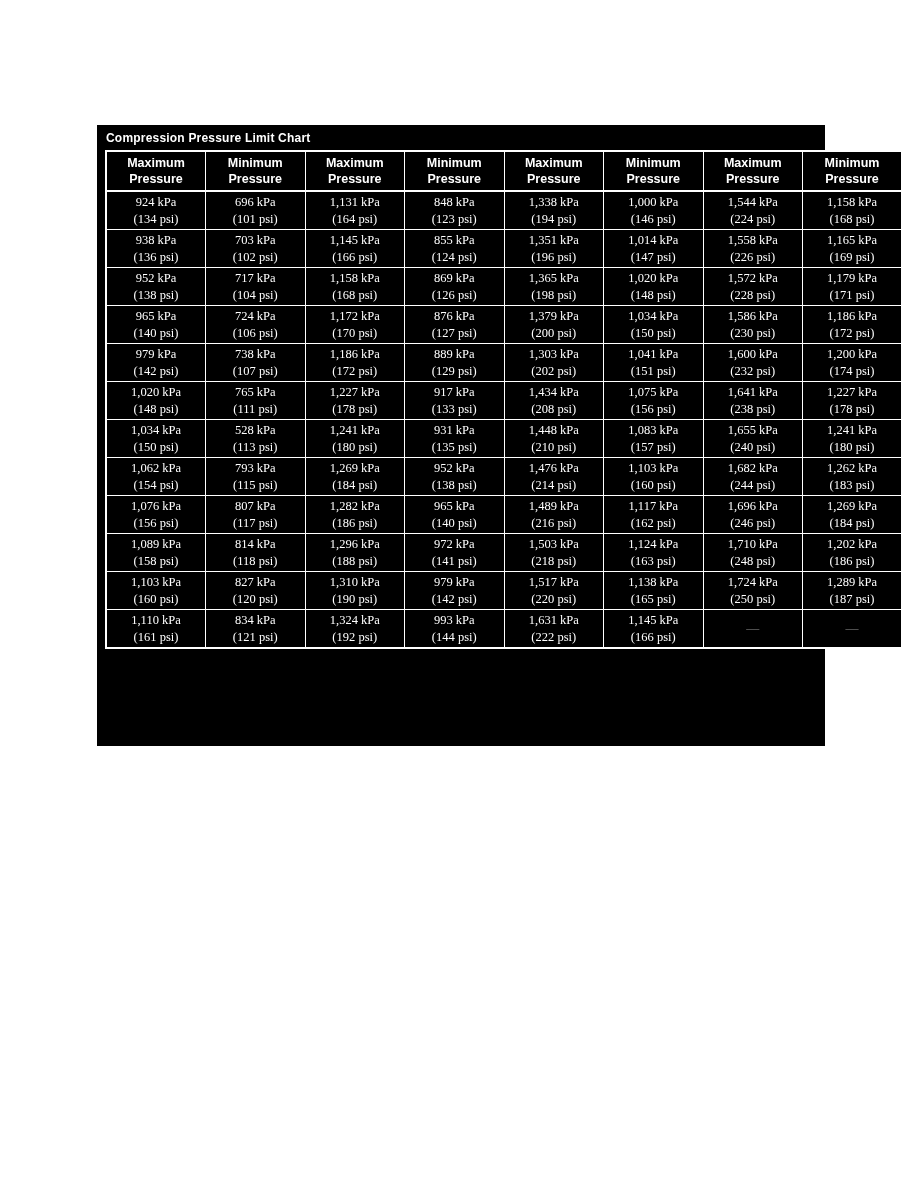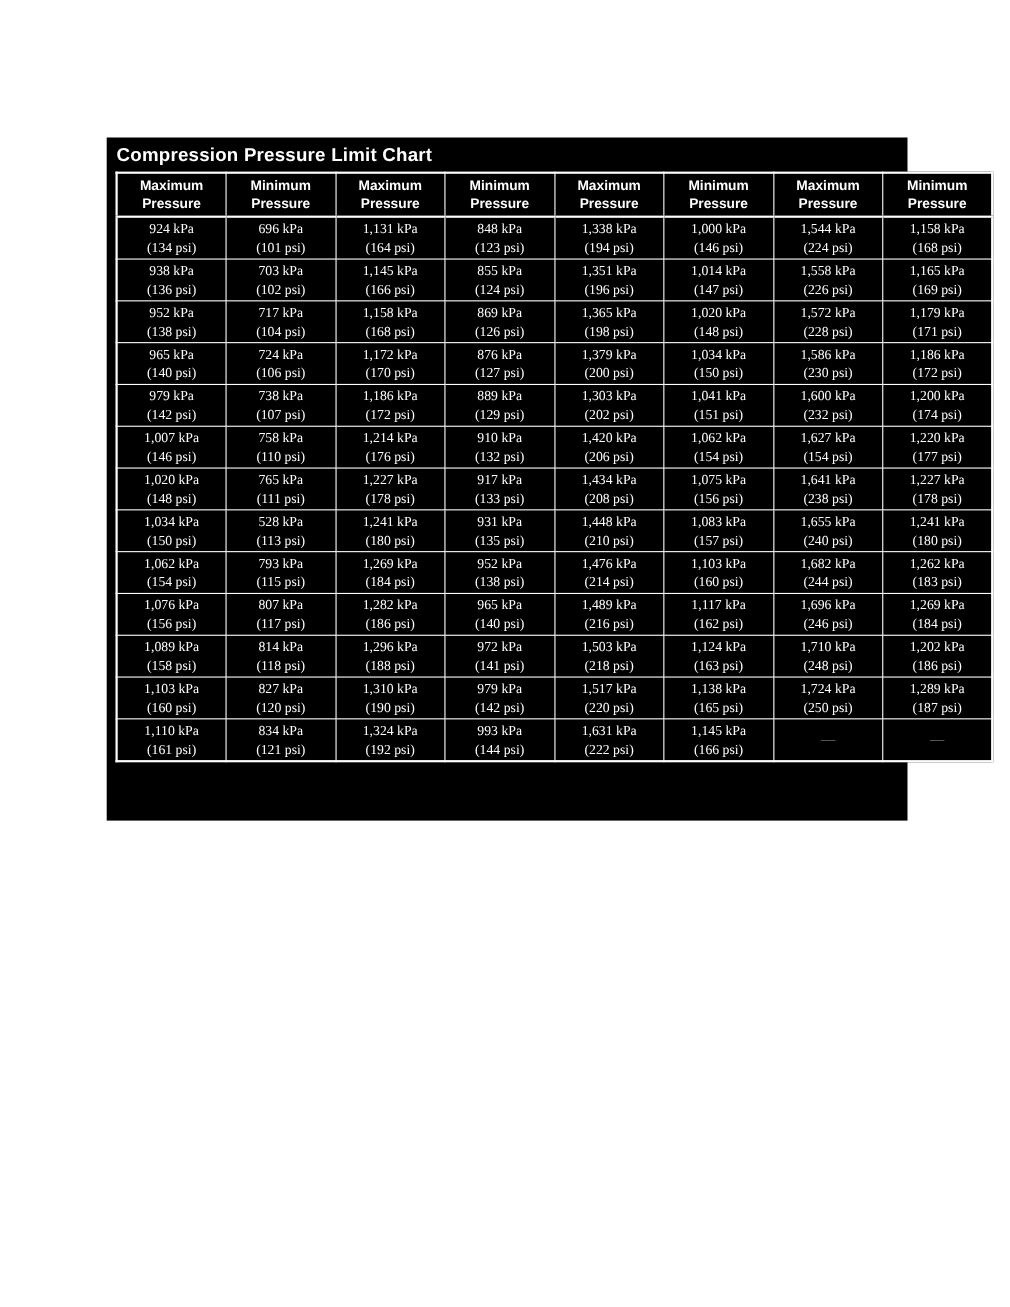--- a/index.html
+++ b/index.html
@@ -13,21 +13,21 @@
     position: absolute;
     left: 97px; top: 125px;
     width: 728px; height: 621px;
     background: #000000;
     box-sizing: border-box;
   }
   .panel-title {
     color: #ffffff;
     font-family: "Liberation Sans", sans-serif;
     font-weight: bold;
-    font-size: 17px;
+    font-size: 12px;
     padding: 6px 0 5px 9px;
     letter-spacing: 0.2px;
   }
   table.pressure-table {
     border-collapse: collapse;
     table-layout: fixed;
     margin-left: 8px;
     width: 798px;
     border: 2px solid #ffffff;
     background: #000000;
@@ -173,38 +173,20 @@
           <td>1,303 kPa
 (202 psi)</td>
           <td>1,041 kPa
 (151 psi)</td>
           <td>1,600 kPa
 (232 psi)</td>
           <td>1,200 kPa
 (174 psi)</td>
         </tr>
         <tr>
-          <td>1,007 kPa
-(146 psi)</td>
-          <td>758 kPa
-(110 psi)</td>
-          <td>1,214 kPa
-(176 psi)</td>
-          <td>910 kPa
-(132 psi)</td>
-          <td>1,420 kPa
-(206 psi)</td>
-          <td>1,062 kPa
-(154 psi)</td>
-          <td>1,627 kPa
-(154 psi)</td>
-          <td>1,220 kPa
-(177 psi)</td>
-        </tr>
-        <tr>
           <td>1,020 kPa
 (148 psi)</td>
           <td>765 kPa
 (111 psi)</td>
           <td>1,227 kPa
 (178 psi)</td>
           <td>917 kPa
 (133 psi)</td>
           <td>1,434 kPa
 (208 psi)</td>

